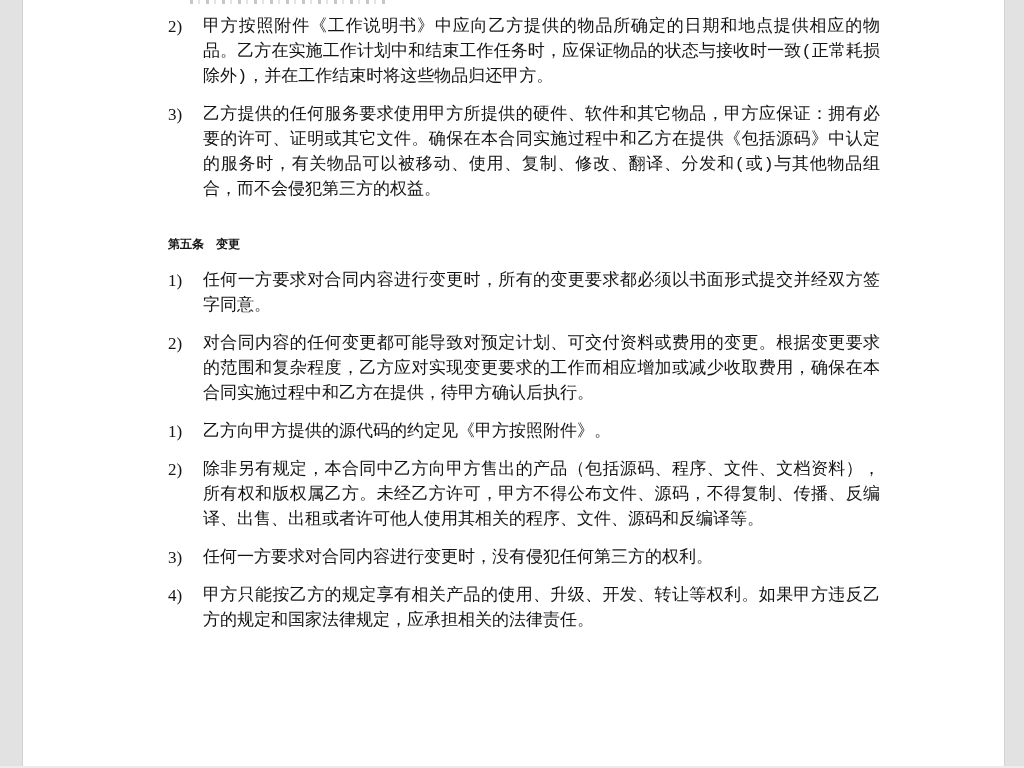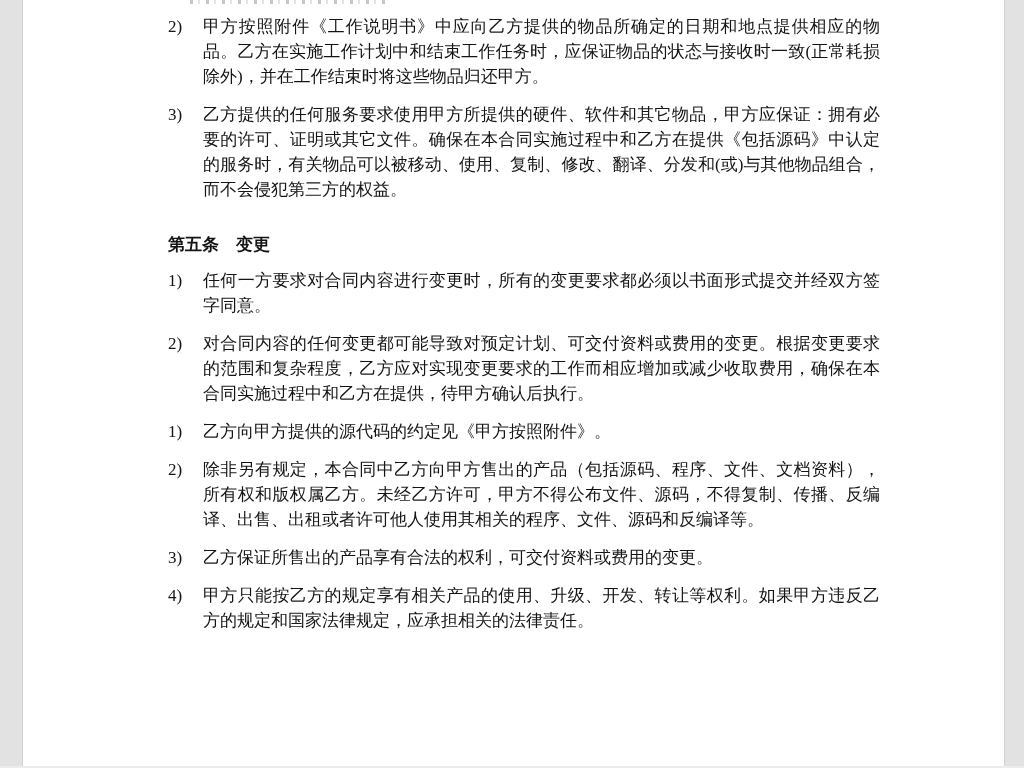--- a/index.html
+++ b/index.html
@@ -68,23 +68,24 @@
     font-size: 17px;
     line-height: 25px;
     margin: 0 0 13px 0;
   }
   .item .num {
     flex: 0 0 35px;
   }
   .item .txt {
     flex: 1 1 auto;
     text-align: justify;
+    font-family: Liberation Mono, monospace;
   }
   .heading {
-    font-size: 17px;
+    font-size: 12px;
     font-weight: 700;
     line-height: 25px;
     margin: 30px 0 11px 0;
   }
 </style>
 </head>
 <body>
 
 <div class="stage">
 
@@ -123,21 +124,21 @@
       <span class="txt">乙方向甲方提供的源代码的约定见《甲方按照附件》。</span>
     </div>
 
     <div class="item">
       <span class="num">2)</span>
       <span class="txt">除非另有规定，本合同中乙方向甲方售出的产品（包括源码、程序、文件、文档资料），所有权和版权属乙方。未经乙方许可，甲方不得公布文件、源码，不得复制、传播、反编译、出售、出租或者许可他人使用其相关的程序、文件、源码和反编译等。</span>
     </div>
 
     <div class="item">
       <span class="num">3)</span>
-      <span class="txt">乙方保证所售出的产品享有合法的权利，可交付资料或费用的变更。</span>
+      <span class="txt">任何一方要求对合同内容进行变更时，没有侵犯任何第三方的权利。</span>
     </div>
 
     <div class="item">
       <span class="num">4)</span>
       <span class="txt">甲方只能按乙方的规定享有相关产品的使用、升级、开发、转让等权利。如果甲方违反乙方的规定和国家法律规定，应承担相关的法律责任。</span>
     </div>
 
   </div>
 
   <div class="bottom-edge"></div>

